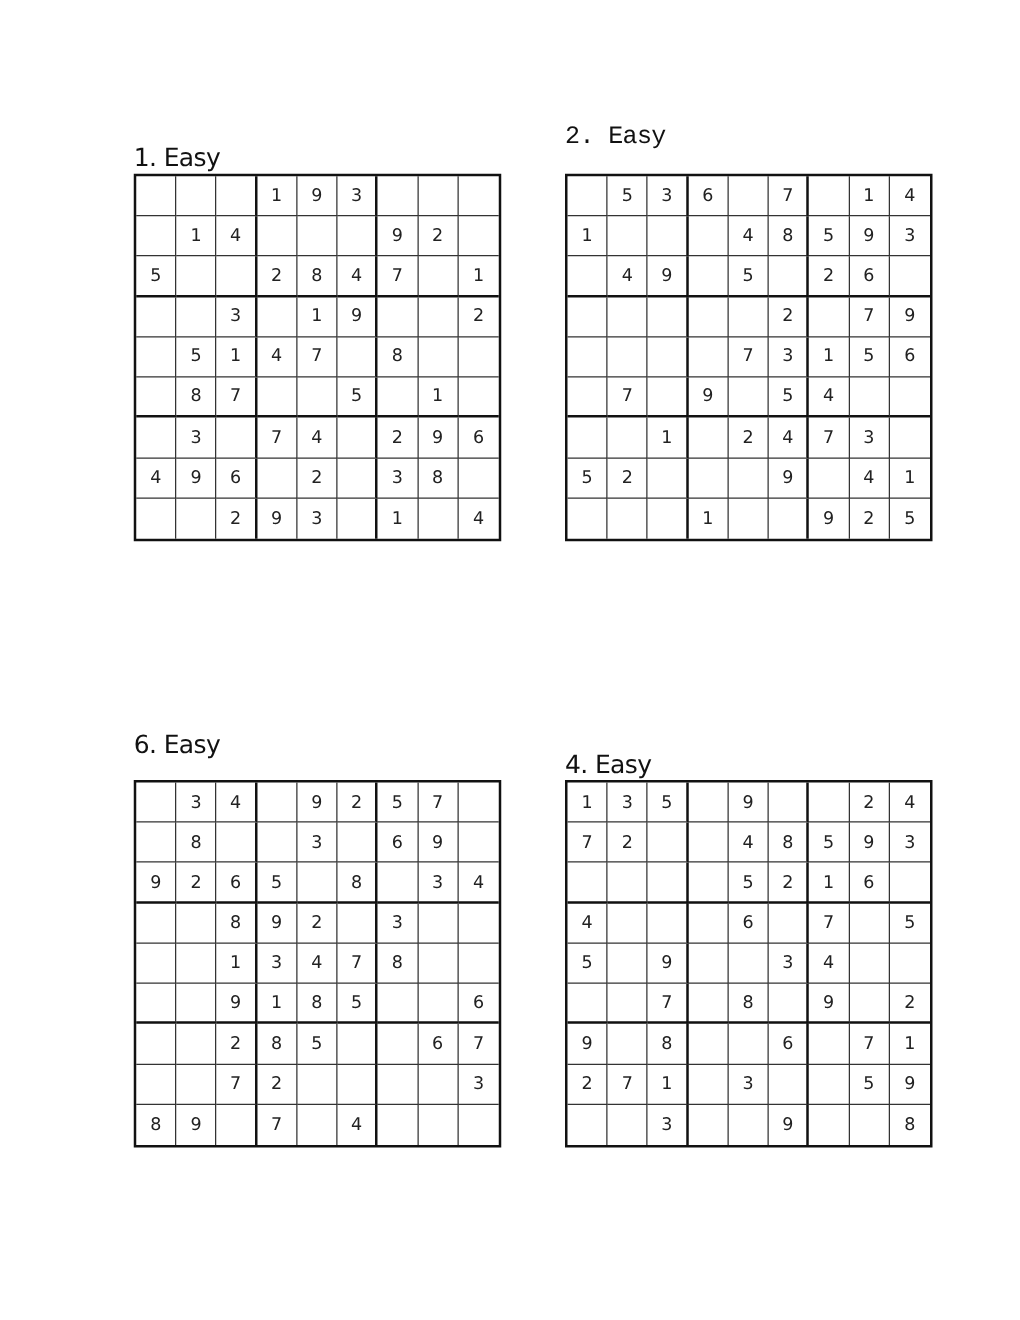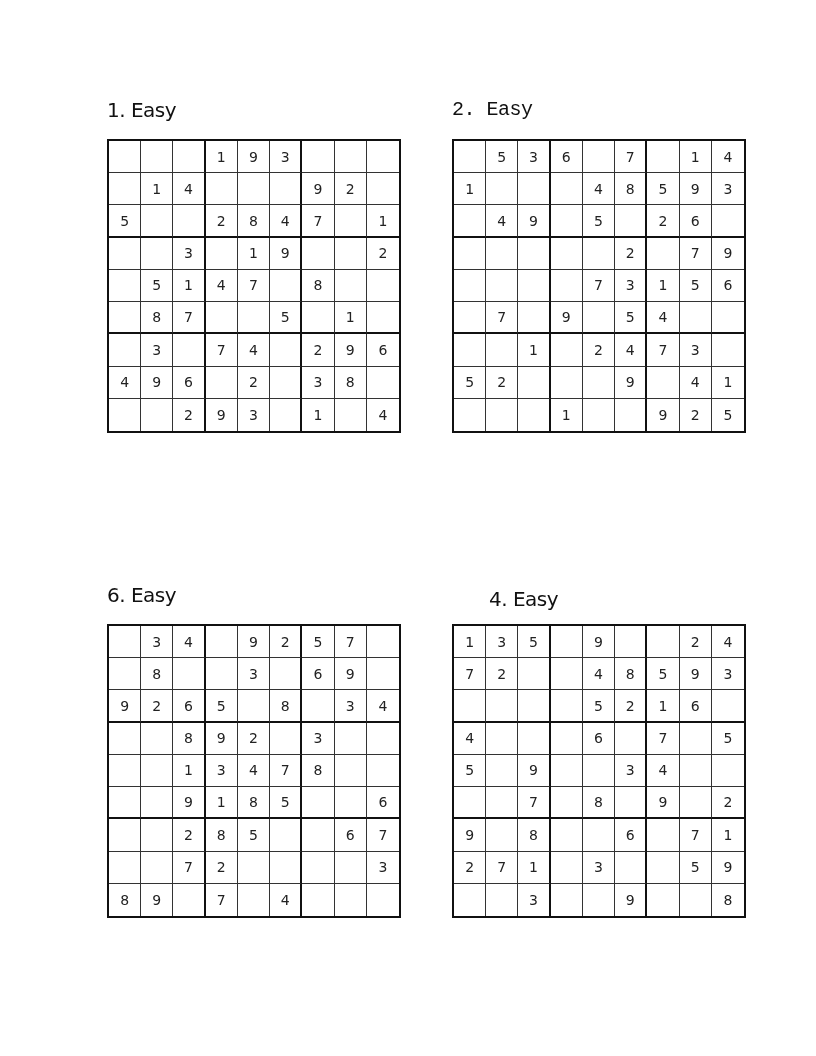--- a/index.html
+++ b/index.html
@@ -19,21 +19,21 @@
   }
   .cell.c9 { border-right: none; }
   .cell.r9 { border-bottom: none; }
   .cell.c3, .cell.c6 { border-right: 2px solid #111; }
   .cell.r3, .cell.r6 { border-bottom: 2px solid #111; }
 </style>
 </head>
 <body>
 
 <div id="puzzle-1" class="puzzle" style="left:107px; top:98px;">
-  <div class="puzzle-title" style="top:0;">1. Easy</div>
+  <div class="puzzle-title" style="top:16px;">1. Easy</div>
   <div class="grid" style="top:41px;">
       <div class="cell"></div>
       <div class="cell"></div>
       <div class="cell c3"></div>
       <div class="cell">1</div>
       <div class="cell">9</div>
       <div class="cell c6">3</div>
       <div class="cell"></div>
       <div class="cell"></div>
       <div class="cell c9"></div>
@@ -280,21 +280,21 @@
       <div class="cell r9">7</div>
       <div class="cell r9"></div>
       <div class="cell c6 r9">4</div>
       <div class="cell r9"></div>
       <div class="cell r9"></div>
       <div class="cell c9 r9"></div>
     </div>
 </div>
 
 <div id="puzzle-4" class="puzzle" style="left:452px; top:583px;">
-  <div class="puzzle-title" style="top:4px;margin-left:37px;">4. Easy</div>
+  <div class="puzzle-title" style="top:16px;">4. Easy</div>
   <div class="grid" style="top:41px;">
       <div class="cell">1</div>
       <div class="cell">3</div>
       <div class="cell c3">5</div>
       <div class="cell"></div>
       <div class="cell">9</div>
       <div class="cell c6"></div>
       <div class="cell"></div>
       <div class="cell">2</div>
       <div class="cell c9">4</div>

